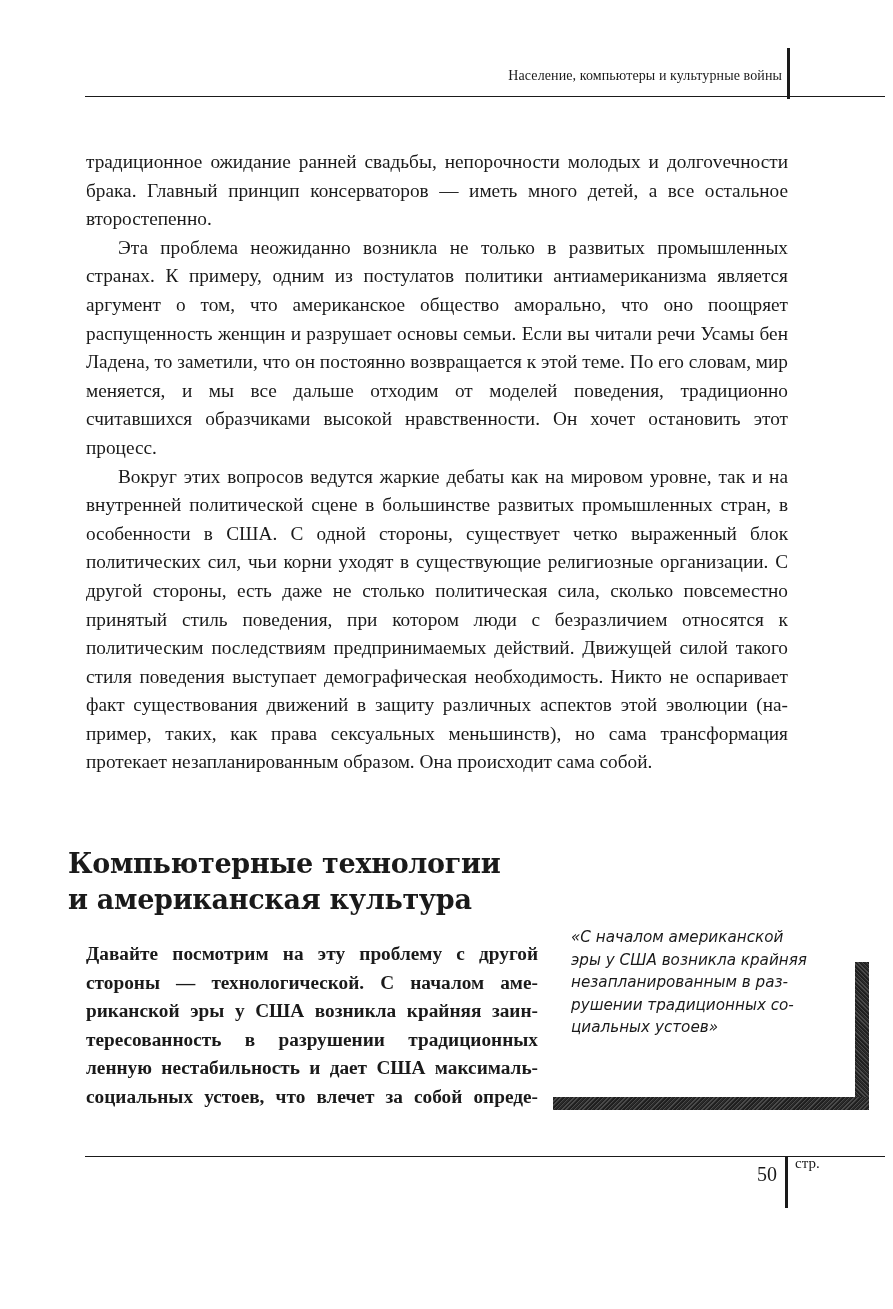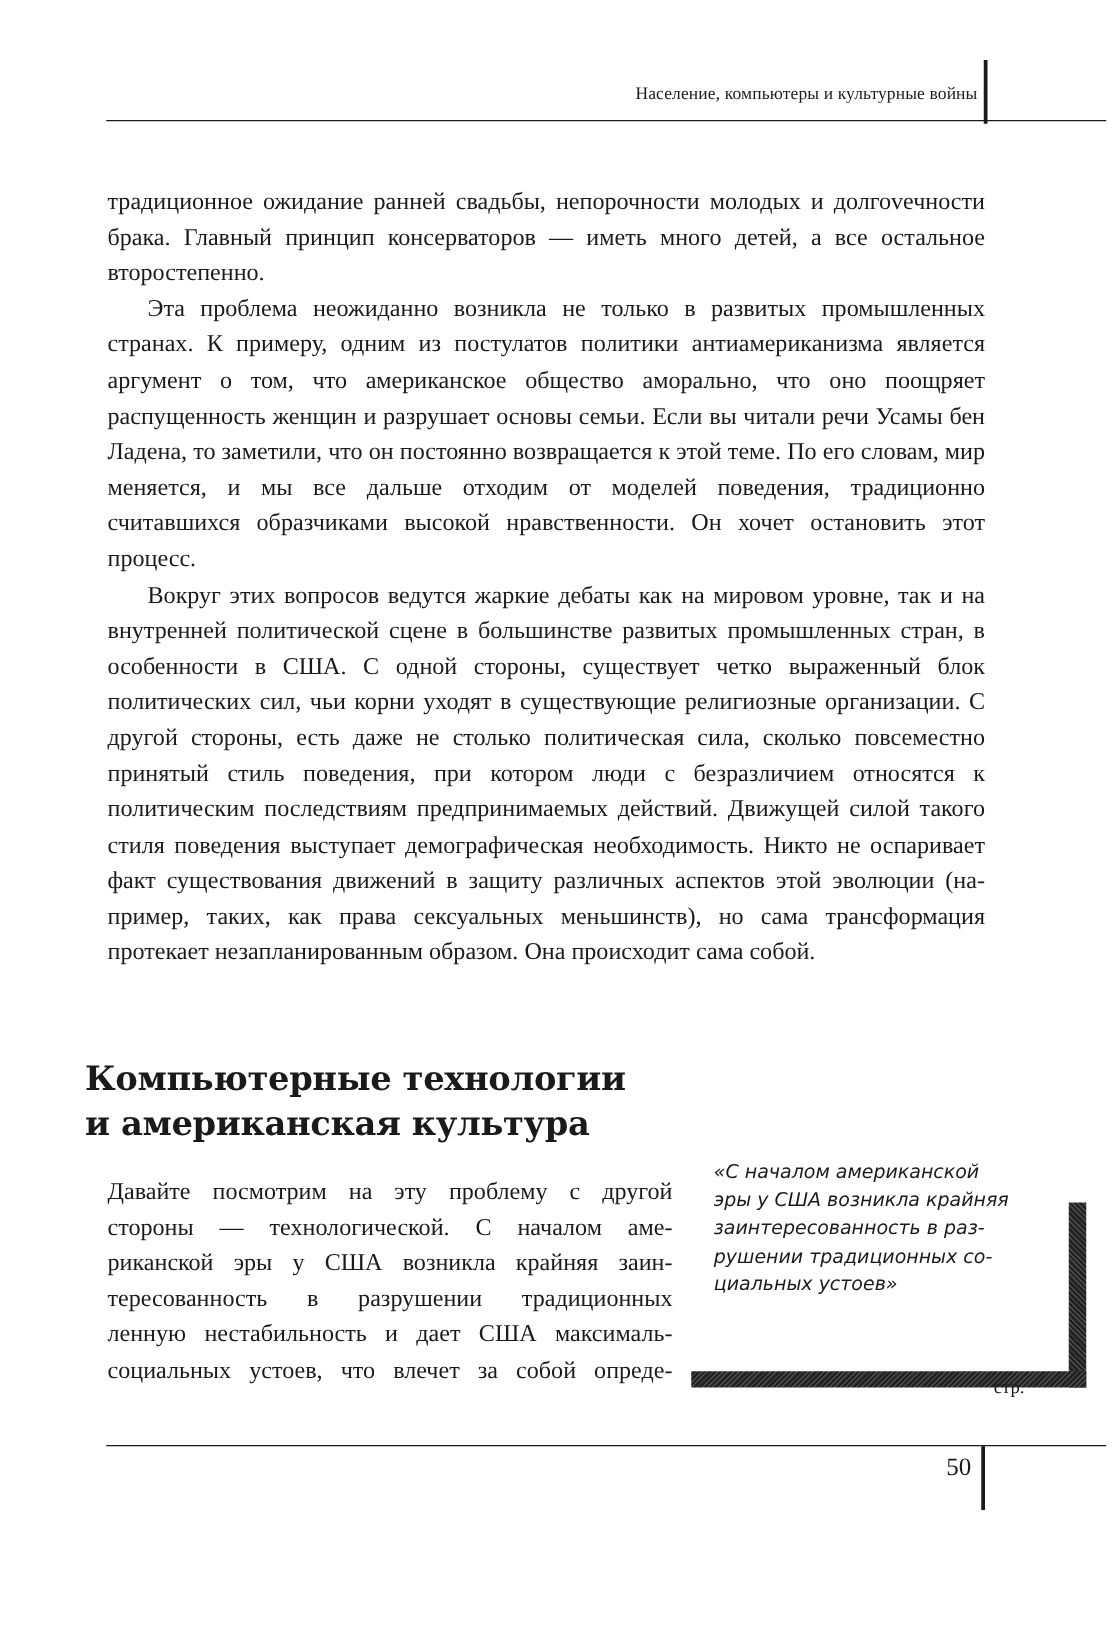--- a/index.html
+++ b/index.html
@@ -71,20 +71,21 @@
     }
     .col-text {
       position: absolute;
       left: 86px;
       width: 452px;
       top: 940px;
       font-size: 19.3px;
       line-height: 28.6px;
       text-align: justify;
       text-align-last: justify;
+      font-weight: bold;
     }
     .col-text p { margin: 0; }
     .quote-box {
       position: absolute;
       left: 553px;
       top: 920px;
       width: 302px;
       height: 135px;
     }
     .quote-text {
@@ -136,21 +137,21 @@
       position: absolute;
       left: 700px;
       width: 77px;
       top: 1163px;
       text-align: right;
       font-size: 20px;
     }
     .page-label {
       position: absolute;
       left: 795px;
-      top: 1102px;
+      top: 1155px;
       font-size: 15px;
     }
   </style>
 </head>
 <body>
 
 <div class="running-head">Население, компьютеры и культурные войны</div>
 <div class="head-rule"></div>
 <div class="head-bar"></div>
 
@@ -171,21 +172,21 @@
   <p>риканской эры у США возникла крайняя заин-</p>
   <p>тересованность в разрушении традиционных</p>
   <p>ленную нестабильность и дает США максималь-</p>
   <p>социальных устоев, что влечет за собой опреде-</p>
 </div>
 
 <div class="quote-box">
   <div class="quote-text">
     <div>«С началом американской</div>
     <div>эры у США возникла крайняя</div>
-    <div>заинтересованность в раз-</div>
+    <div>незапланированным в раз-</div>
     <div>рушении традиционных со-</div>
     <div>циальных устоев»</div>
   </div>
 </div>
 <div class="shadow-right"></div>
 <div class="shadow-bottom"></div>
 
 <div class="foot-rule"></div>
 <div class="foot-bar"></div>
 <div class="page-number">50</div>

